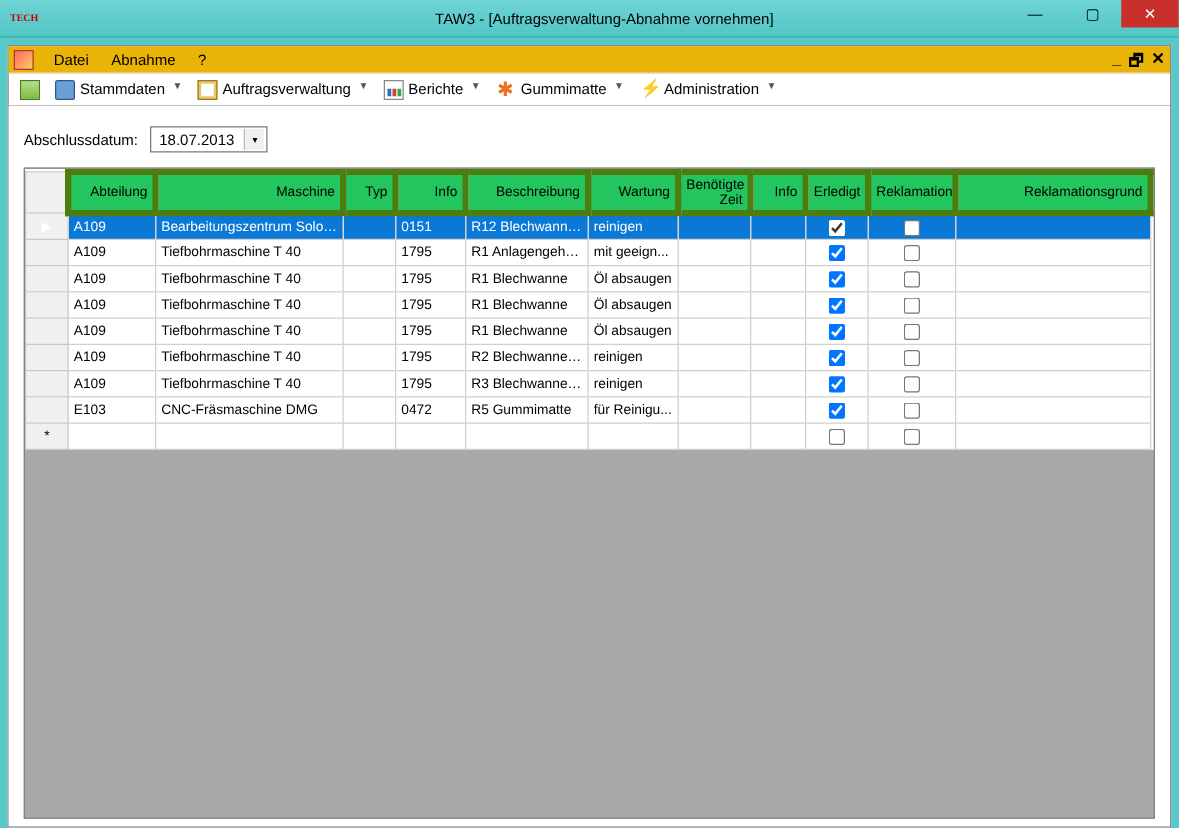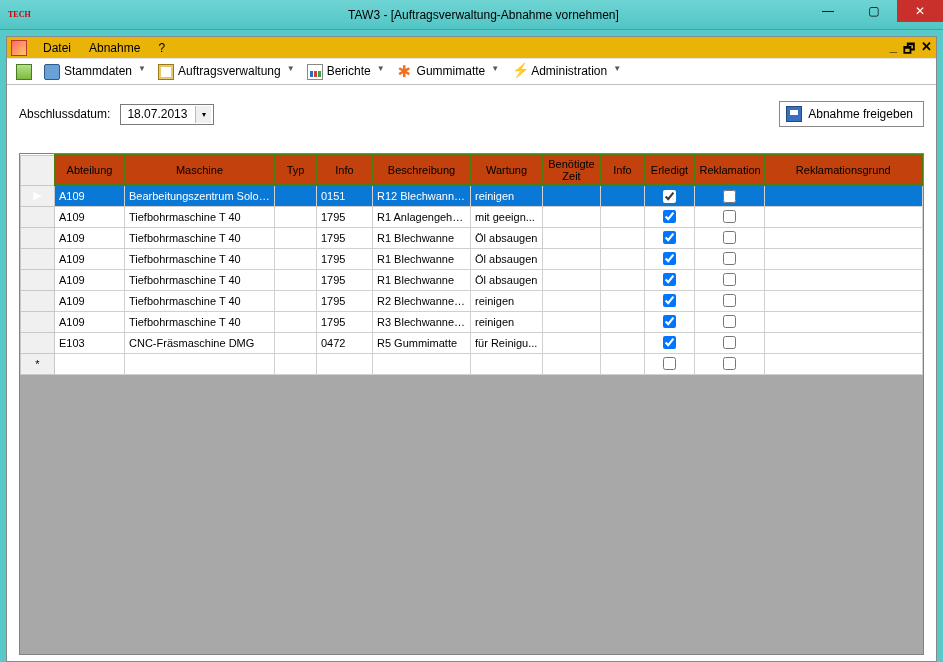--- a/index.html
+++ b/index.html
@@ -127,21 +127,21 @@
     flex: 1;
     background: #fff;
     padding: 10px 12px 6px 12px;
     display: flex;
     flex-direction: column;
   }
   .filterbar {
     display: flex;
     align-items: center;
     justify-content: space-between;
-    margin-bottom: 26px;
+    margin-bottom: 12px;
     margin-top: 6px;
   }
   .filterbar .left { display: flex; align-items: center; gap: 10px; }
   .filterbar label { font-size: 12px; }
   .date-select {
     border: 1px solid #7a7a7a;
     height: 21px;
     display: inline-flex;
     align-items: center;
     padding: 0 2px 0 6px;
@@ -176,24 +176,24 @@
     position: relative;
   }
   table.grid {
     border-collapse: collapse;
     width: 100%;
     table-layout: fixed;
     background: #fff;
     font-size: 11px;
   }
   table.grid th {
-    background: #c2410c;
-    border: 2px solid #4d7c0f;
+    background: #22c55e;
+    border: 5px solid #4d7c0f;
     font-weight: normal;
-    text-align: center;
+    text-align: right;
     padding: 2px 4px;
     height: 30px;
     vertical-align: middle;
     white-space: normal;
     overflow: hidden;
   }
   table.grid td {
     border: 1px solid #d0d0d0;
     padding: 2px 4px;
     height: 21px;
@@ -273,24 +273,20 @@
   </div>
 
   <div class="content">
     <div class="filterbar">
       <div class="left">
         <label>Abschlussdatum:</label>
         <div class="date-select">
           <span>18.07.2013</span>
           <span class="arrow">▾</span>
         </div>
-      </div>
-      <div class="btn">
-        <span class="tico ico-save"></span>
-        <span>Abnahme freigeben</span>
       </div>
     </div>
 
     <div class="grid-wrap">
       <table class="grid">
         <colgroup>
           <col style="width:34px">
           <col style="width:70px">
           <col style="width:150px">
           <col style="width:42px">

